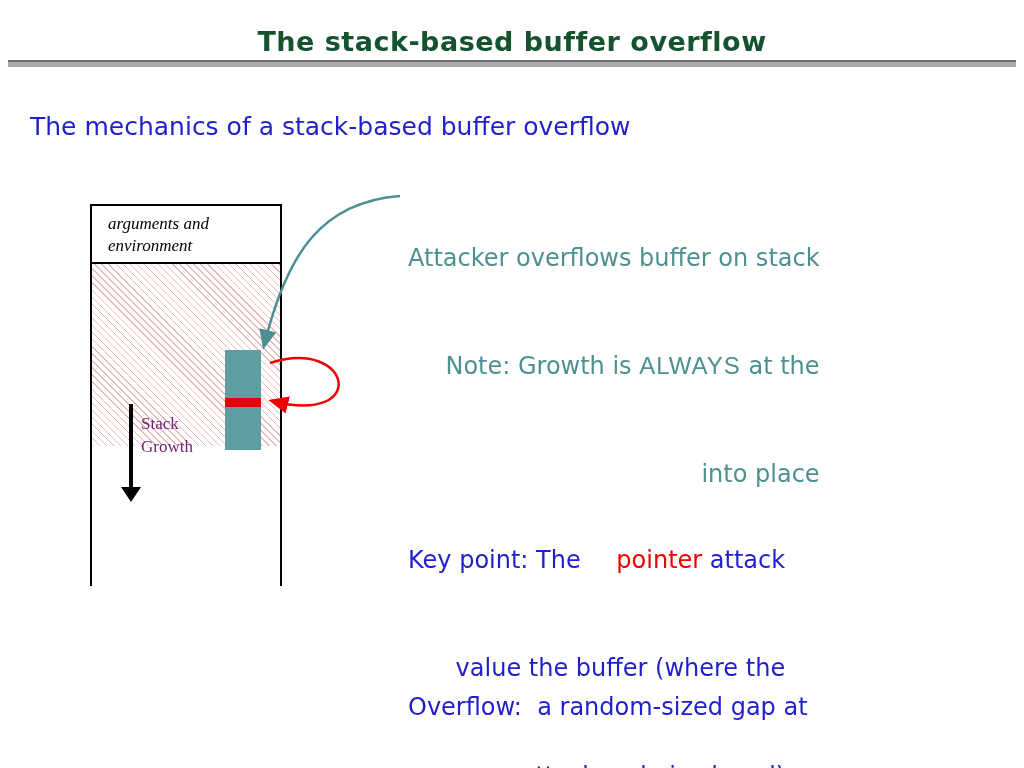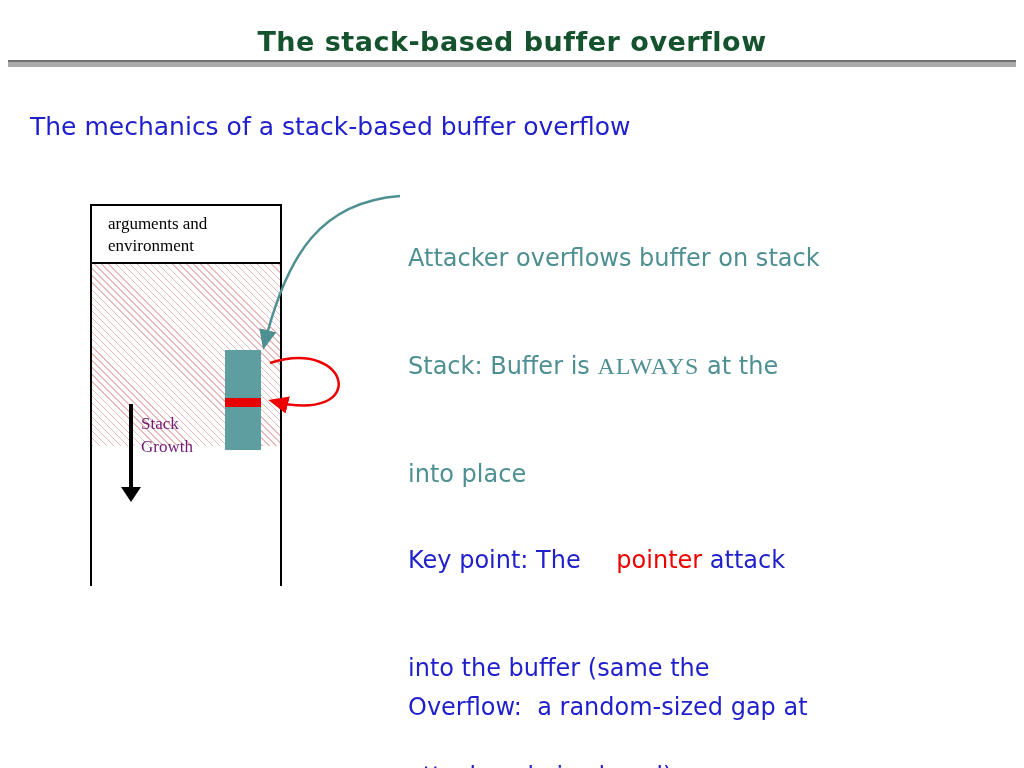--- a/index.html
+++ b/index.html
@@ -11,21 +11,21 @@
   .divider{position:absolute;left:8px;right:8px;top:60px;height:7px;
            background:linear-gradient(#6e6e6e 0 2px,#aaaaaa 2px 100%);}
 
   .subtitle{position:absolute;left:30px;top:112px;font-size:25px;color:var(--blue);}
 
   
   .stack-box{position:absolute;left:90px;top:204px;width:188px;height:380px;
              border:2px solid #000;border-bottom:none;background:#fff;box-sizing:content-box;}
   .args-env{box-sizing:border-box;height:58px;padding:7px 8px 2px 16px;
             border-bottom:2px solid #000;font-family:"Liberation Serif",serif;
-            font-size:17px;line-height:22px;color:#000;}
+            font-size:17px;line-height:22px;color:#000;font-style:italic;}
   .hatch{position:absolute;left:0;top:58px;width:100%;height:182px;
          background-image:repeating-linear-gradient(45deg,
             rgba(214,128,128,.55) 0px, rgba(214,128,128,.55) 1px,
             rgba(255,255,255,0) 1px, rgba(255,255,255,0) 5px);}
   .buffer-bar{position:absolute;left:133px;top:144px;width:36px;height:100px;
               background:var(--bar_teal);}
   .ret-bar{position:absolute;left:133px;top:192px;width:36px;height:9px;
            background:var(--bar_red);}
 
   .growth-line{position:absolute;left:129px;top:404px;width:4px;height:84px;background:#000;}
@@ -38,26 +38,26 @@
   
   .overlay{position:absolute;left:0;top:0;width:1024px;height:768px;pointer-events:none;}
   .overlay path.curve{fill:none;stroke-width:2.5px;}
   .arrow-teal{stroke:var(--teal);}
   .arrow-red{stroke:var(--red);}
   .head-teal{fill:var(--teal);}
   .head-red{fill:var(--red);}
 
   
   .note{position:absolute;left:408px;font-size:24px;line-height:36px;white-space:pre-wrap;}
-  .note .line{white-space:pre-wrap;}
+  .note .line{white-space:pre-wrap;text-align:right;}
   .note-teal{color:var(--teal);top:168px;}
   .note-red{color:var(--red);top:321px;}
   .note-blue1{color:var(--blue);top:470px;}
   .note-blue2{color:var(--blue);top:617px;}
-  .always{font-family:Liberation Serif, serif;letter-spacing:1px;}
+  .always{font-family:Liberation Sans, sans-serif;letter-spacing:1px;}
   .red-word{color:var(--red);margin-left:28px;}
 </style>
 </head>
 <body>
 
 <div class="slide">
 
   <h1 class="slide-title">The stack-based buffer overflow</h1>
   <div class="divider"></div>
 
@@ -85,28 +85,28 @@
       <marker id="mr" markerWidth="9" markerHeight="9" refX="6.5" refY="3.5" orient="auto">
         <path class="head-red" d="M0,0 L8,3.5 L0,7 z"></path>
       </marker>
     </defs>
     <path class="curve arrow-teal" d="M 400 196 C 322 202, 287 252, 264 346" marker-end="url(#mt)"></path>
     <path class="curve arrow-red" d="M 270 363 C 352 337, 370 426, 272 401" marker-end="url(#mr)"></path>
   </svg>
 
   <div class="note note-teal">
     <div class="line">Attacker overflows buffer on stack</div>
-    <div class="line"><span>Stack: Buffer is </span><span class="always">ALWAYS</span><span> at the</span></div>
+    <div class="line"><span>Note: Growth is </span><span class="always">ALWAYS</span><span> at the</span></div>
     <div class="line">into place</div>
   </div>
 
 
   <div class="note note-blue1">
     <div class="line"><span>Key point: The </span><span class="red-word">pointer</span><span> attack</span></div>
-    <div class="line">into the buffer (same the</div>
+    <div class="line">value the buffer (where the</div>
     <div class="line">attack code is placed)</div>
   </div>
 
   <div class="note note-blue2">
     <div class="line">Overflow:  a random-sized gap at</div>
     
   </div>
 
 </div>
 

